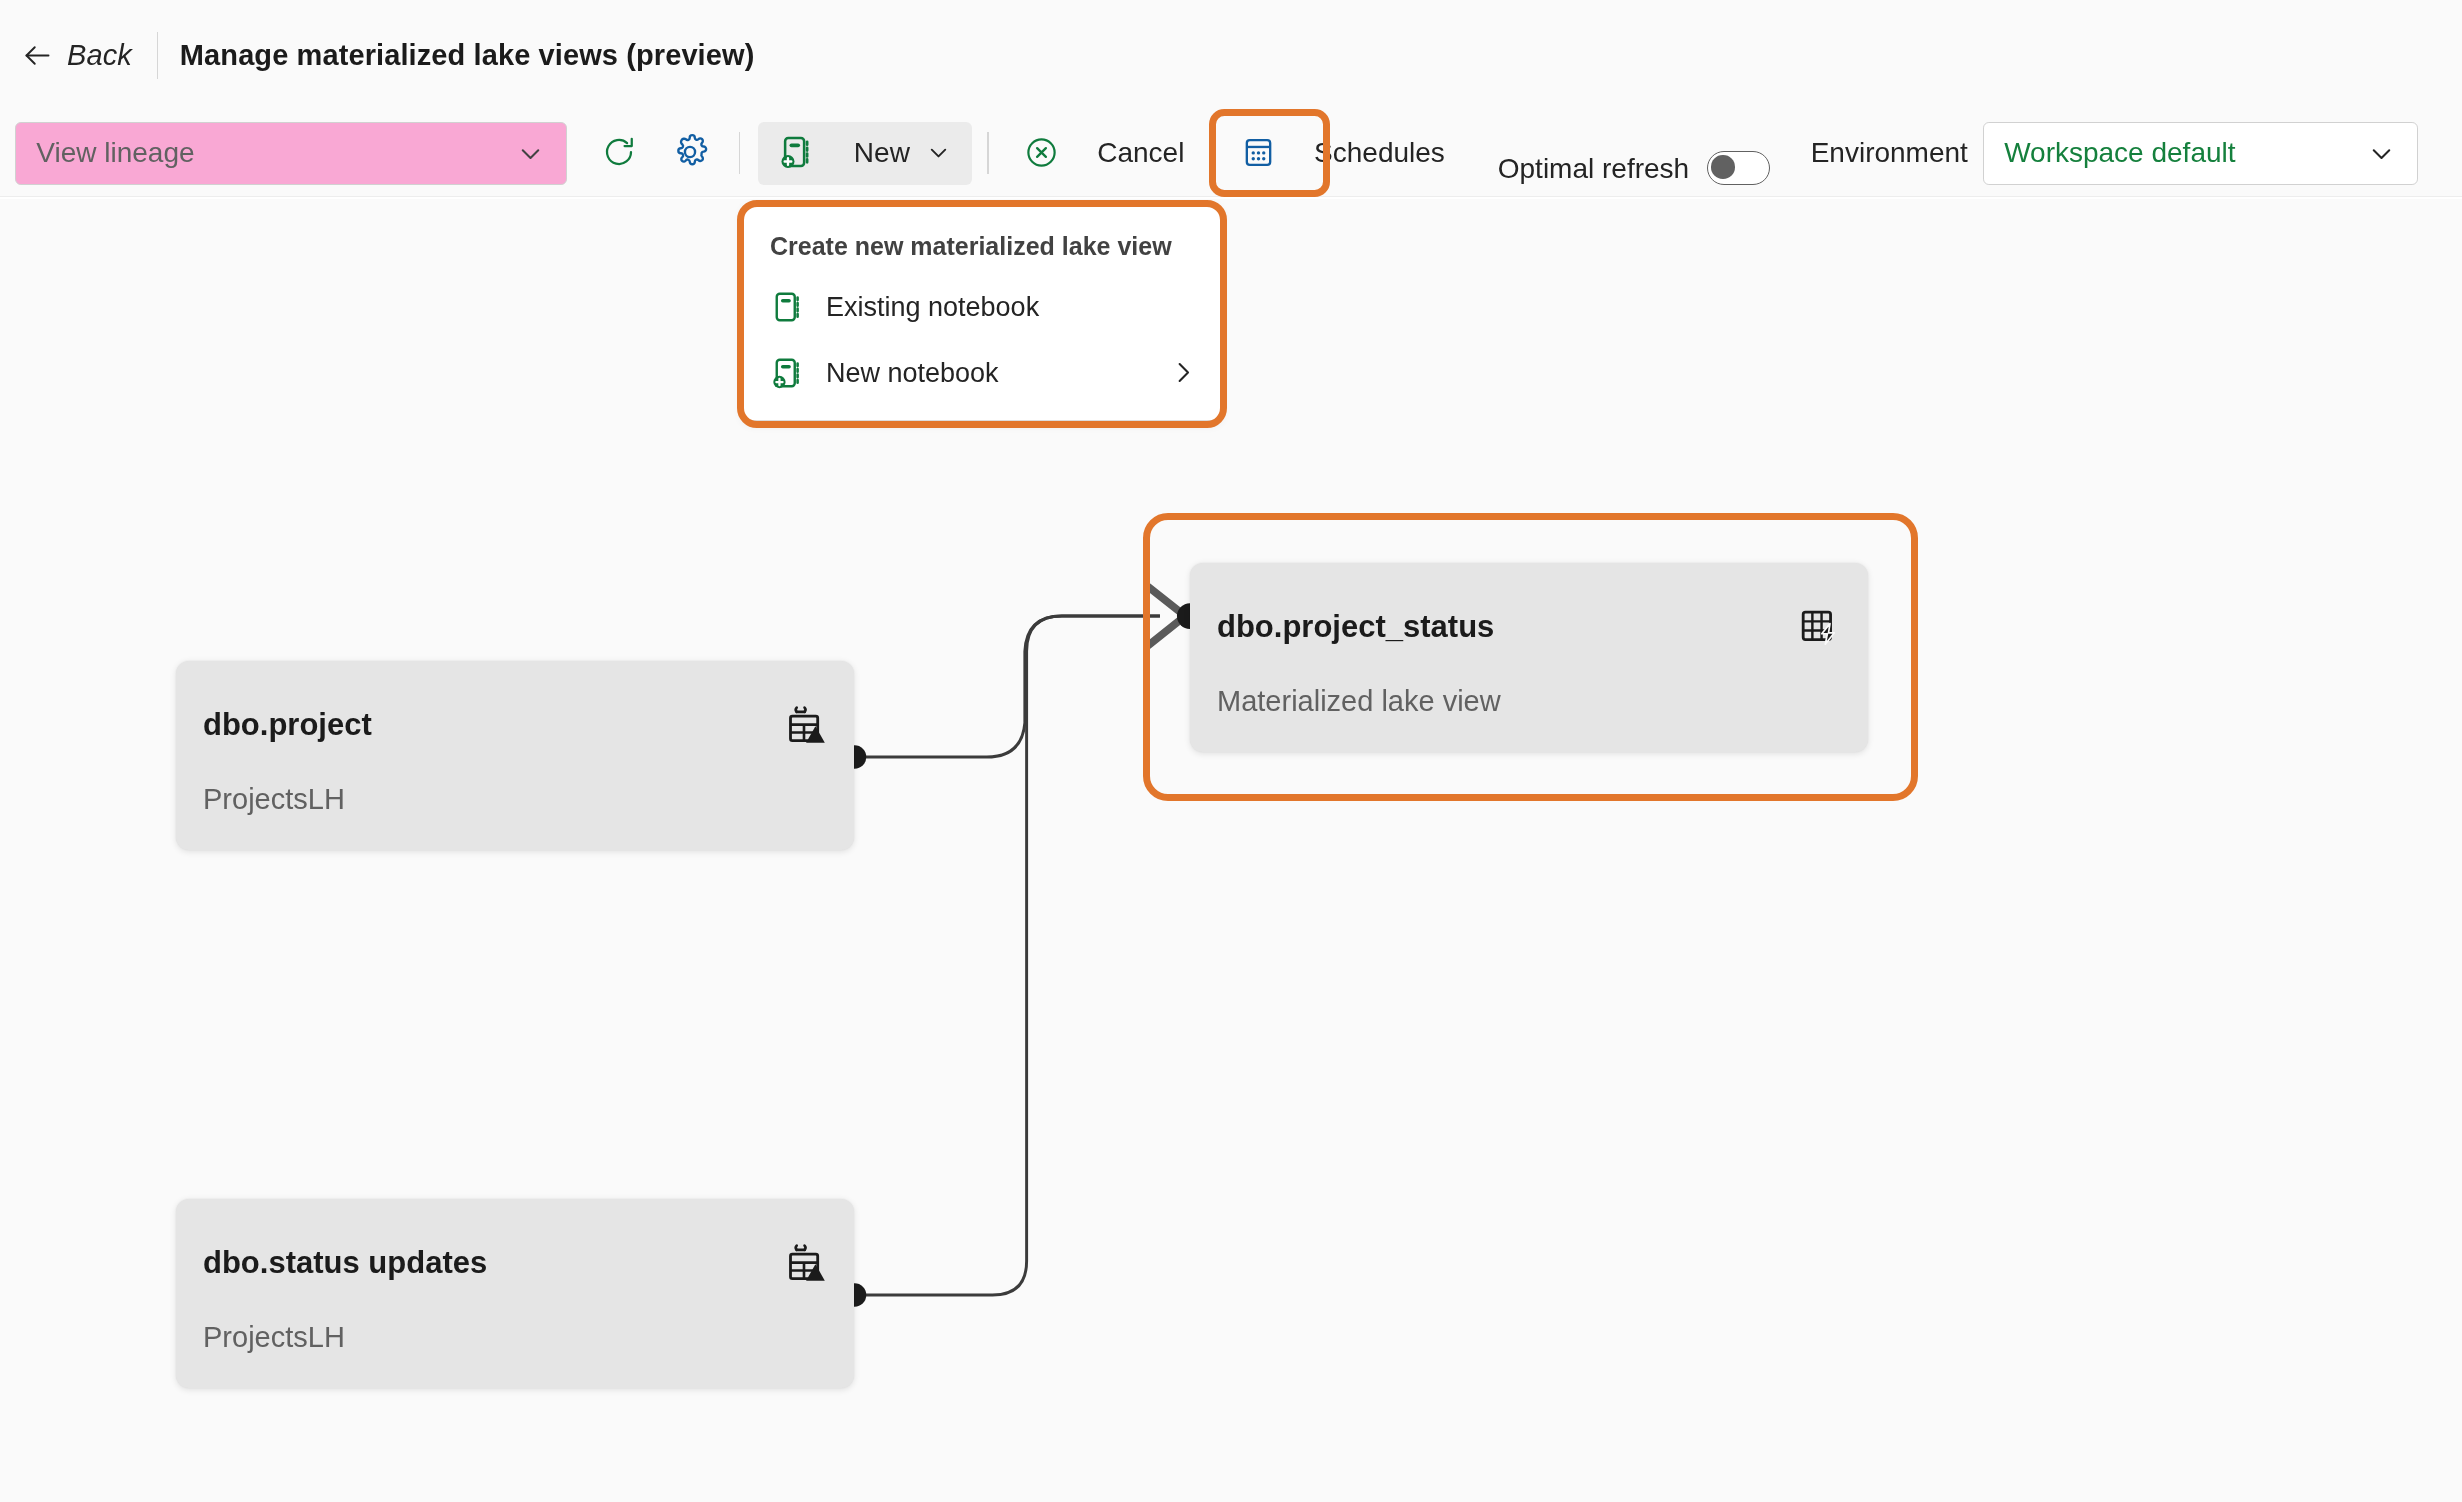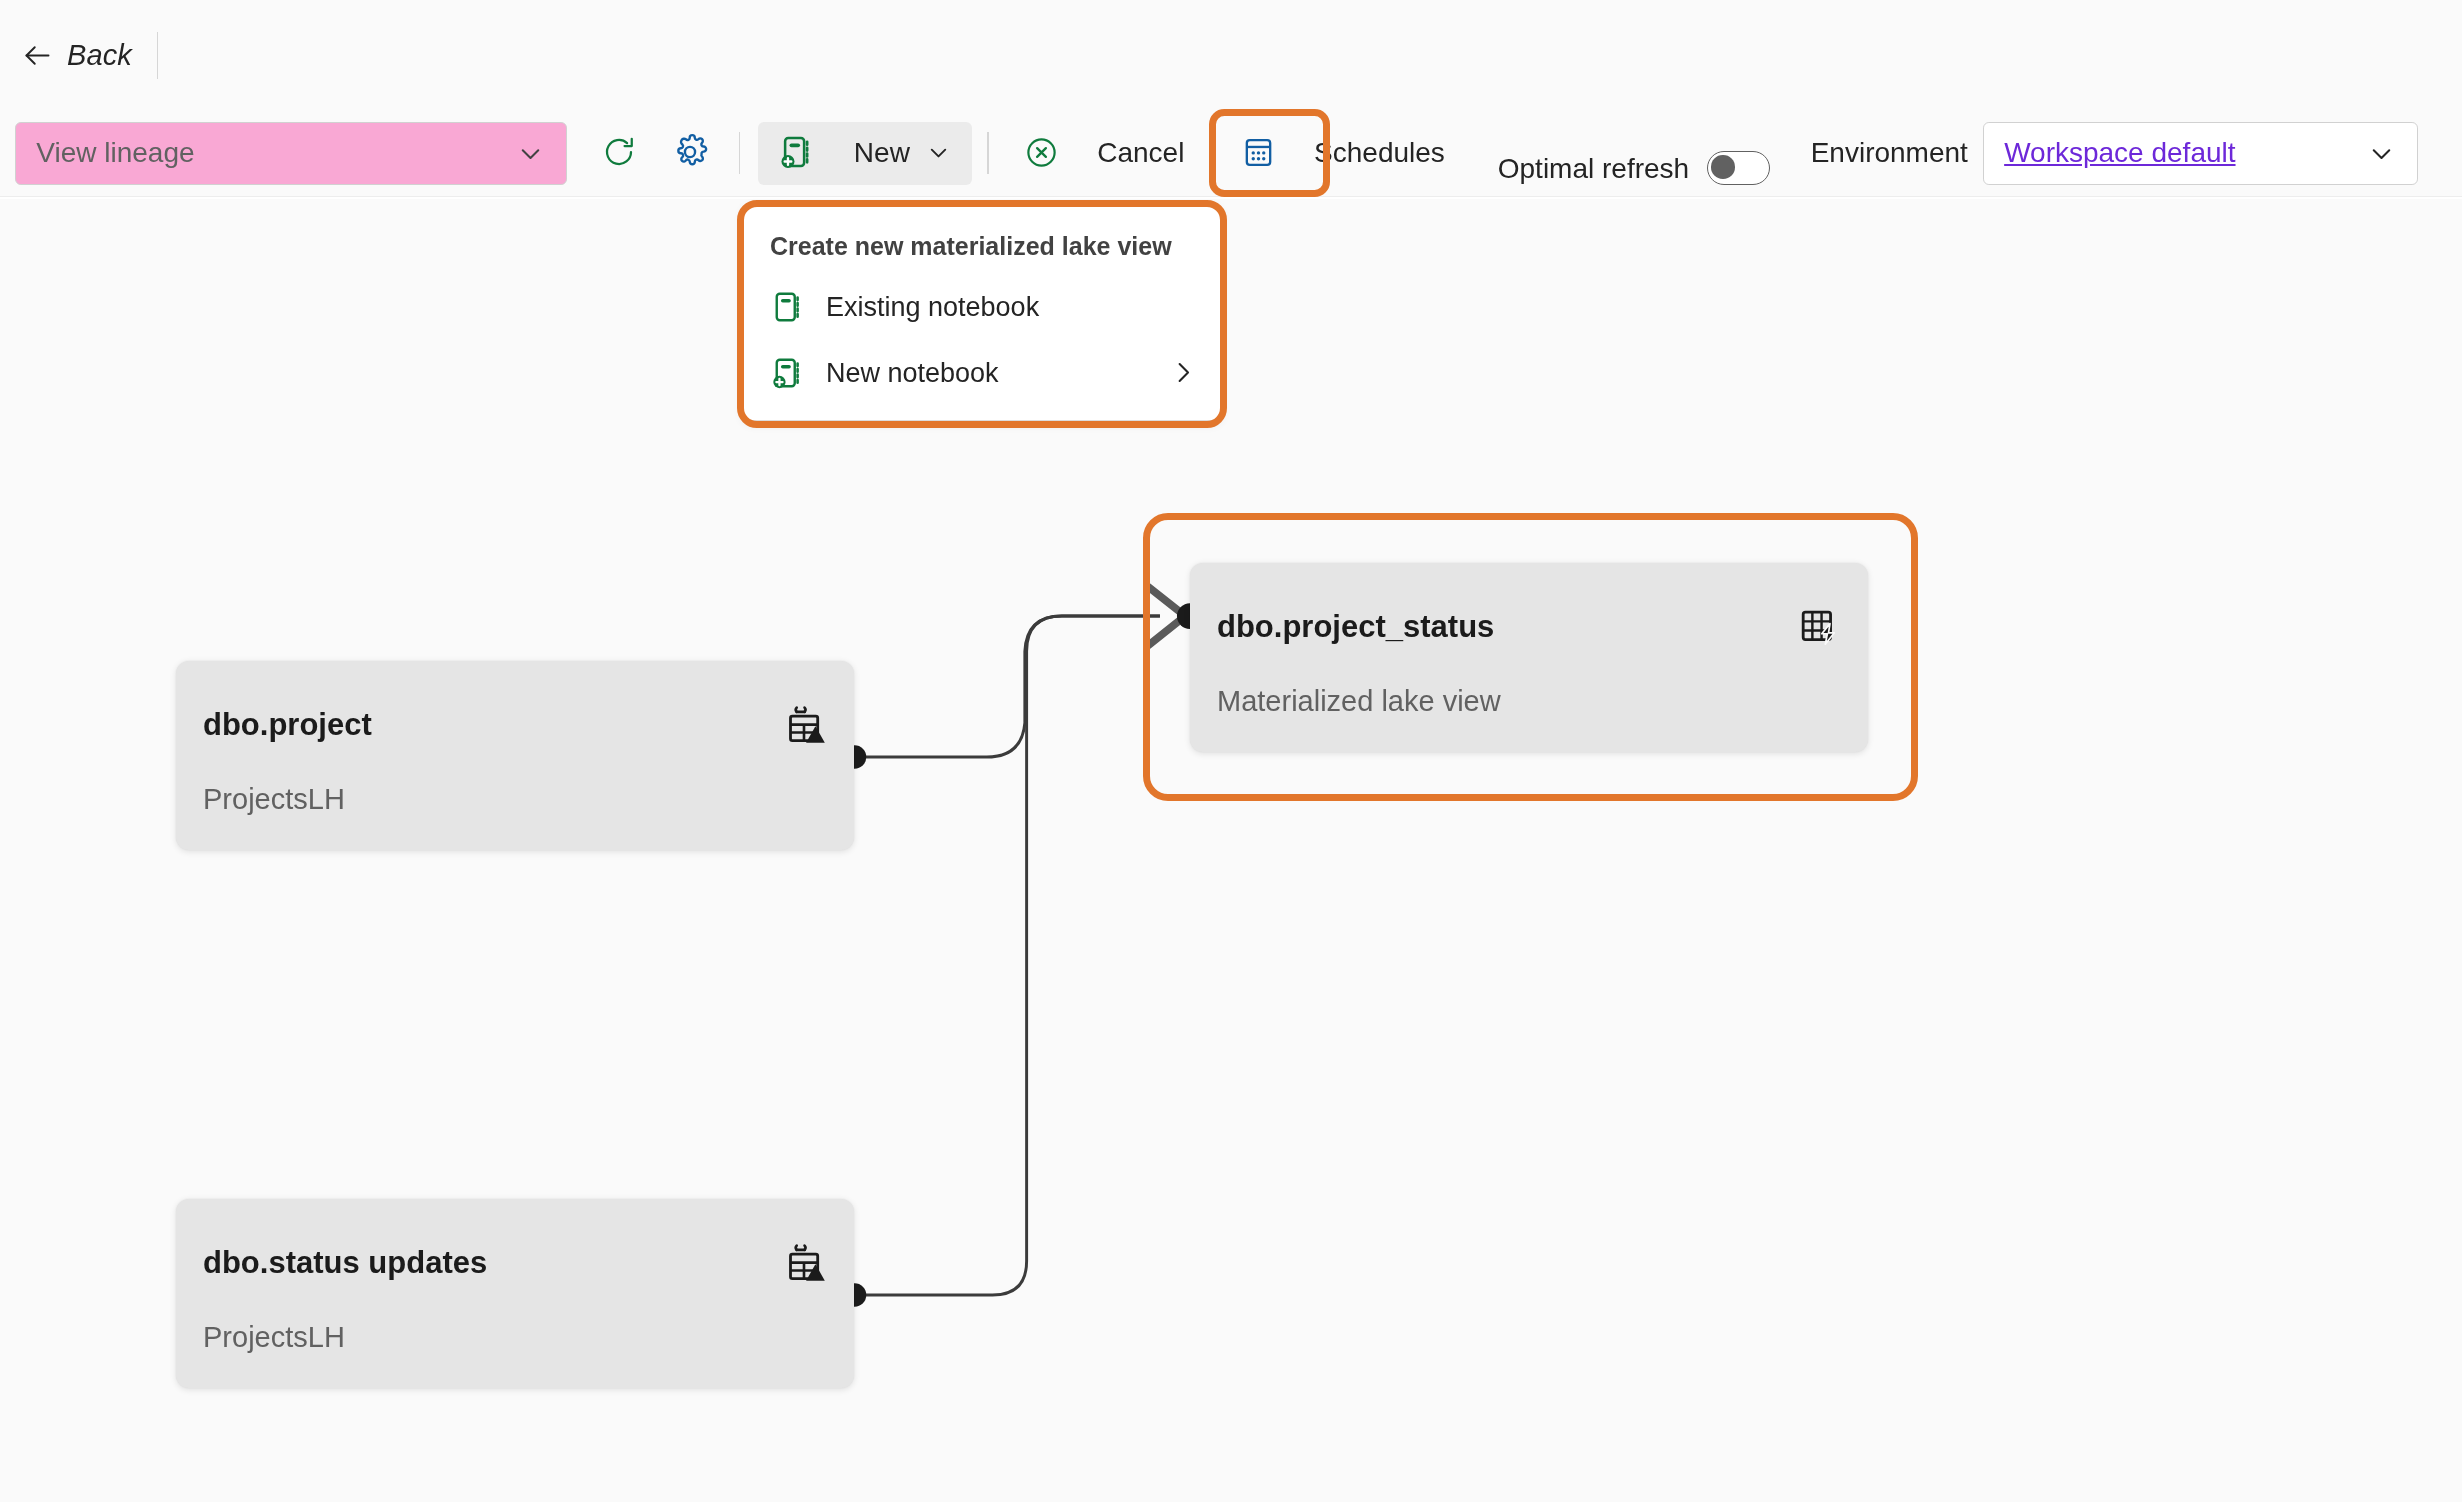--- a/index.html
+++ b/index.html
@@ -164,23 +164,22 @@
     background: #ffffff;
     border: 1.2px solid #d1d1d1;
     border-radius: 5.9px;
     display: flex;
     align-items: center;
     padding: 0 20px;
     cursor: pointer;
   }
   .env-select .val {
     font-size: 28px;
-    color: #6d28d9;
+    color: #15803d;
     flex: 1;
-    text-decoration: underline;
   }
 
   
   .hl {
     position: absolute;
     border: 7px solid #E2762B;
     border-radius: 15.3px;
     pointer-events: none;
     z-index: 60;
   }
@@ -279,20 +278,21 @@
     <div class="back-btn">
       <span>
         <svg class="back-arrow" viewBox="0 0 24 24" fill="none">
           <path d="M4 12h16" stroke="#242424" stroke-width="1.4" stroke-linecap="round"></path>
           <path d="M10 6l-6 6 6 6" stroke="#242424" stroke-width="1.4" stroke-linecap="round" stroke-linejoin="round"></path>
         </svg>
       </span>
       <span class="back-label">Back</span>
     </div>
     <div class="header-divider"></div>
+    <div class="header-title">Manage materialized lake views (preview)</div>
   </div>
 
   <div class="toolbar">
 
     <div class="lineage-select">
       <span class="val">View lineage</span>
       <span>
         <svg class="chev" viewBox="0 0 24 24" fill="none">
           <path d="M6 9.5l6 6 6-6" stroke="#424242" stroke-width="1.6" stroke-linecap="round" stroke-linejoin="round"></path>
         </svg>

